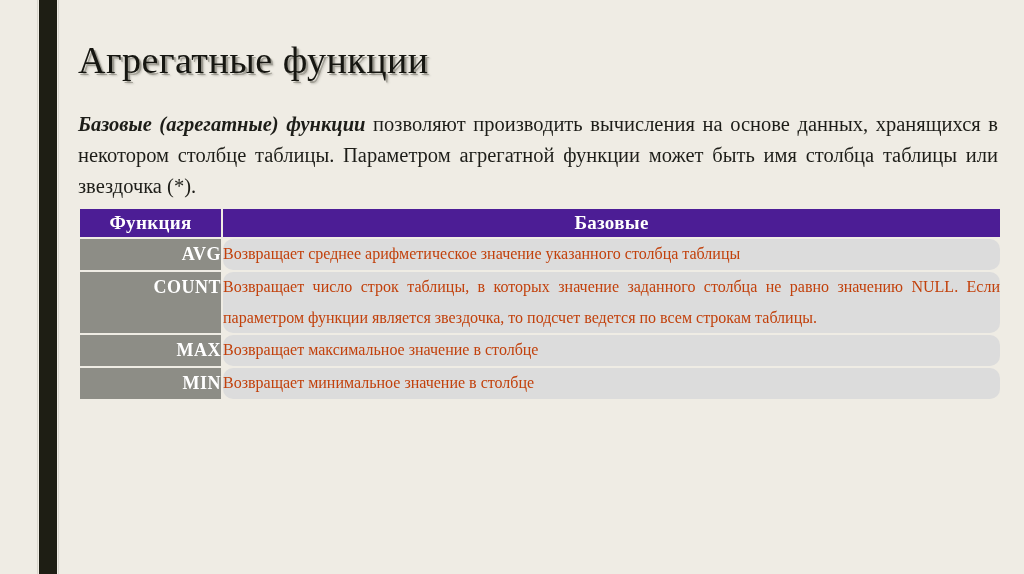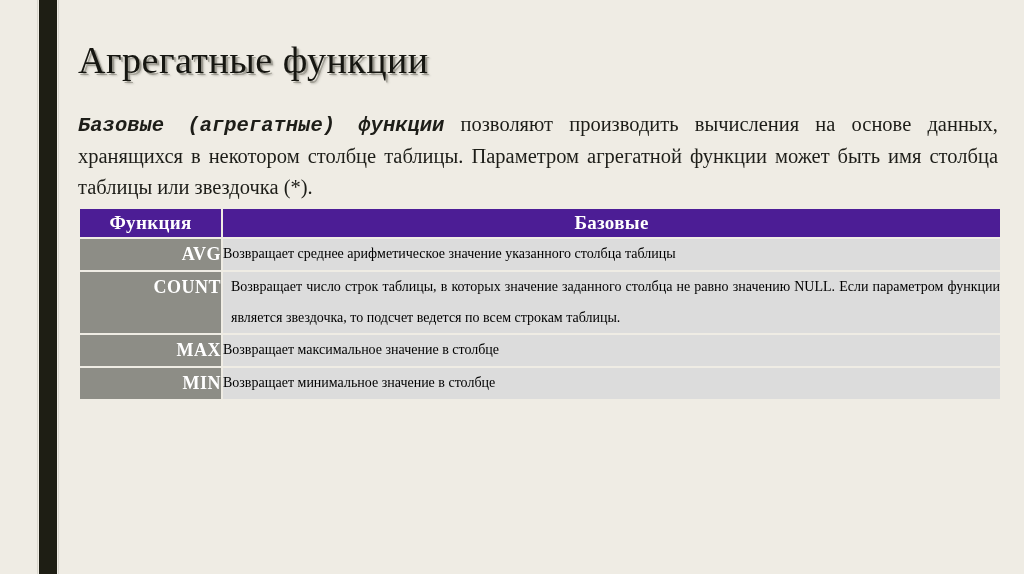--- a/index.html
+++ b/index.html
@@ -70,21 +70,20 @@
     width: 920px;
     font-size: 20.5px;
     line-height: 31px;
     color: #1d1d18;
     text-align: justify;
     text-justify: inter-word;
   }
   .paragraph .lead {
     font-style: italic;
     font-weight: bold;
-    font-family: Liberation Mono, monospace;
   }
 
   
   .table {
     position: absolute;
     left: 78px;
     top: 207px;
     width: 920px;
     border-collapse: separate;
     border-spacing: 2px 2px;
@@ -115,30 +114,31 @@
     font-weight: bold;
     font-size: 18px;
     line-height: 31px;
     text-align: right;
     padding: 2px 13px 2px 4px;
     letter-spacing: 0.5px;
   }
 
   .cell-act {
     background: #dcdcdc;
-    color: #000000;
-    font-size: 14px;
+    color: #c2410c;
+    font-size: 16px;
     line-height: 30.5px;
     text-align: justify;
     text-justify: inter-word;
     padding: 2px 9px 3px 10px;
+    border-radius: 10px;
   }
 
   .row-tall-1 .cell-func, .row-tall-1 .cell-act { min-height: 62px; }
-  .row-tall-2 .cell-func, .row-tall-2 .cell-act { min-height: 93px; padding-left: 8px; }
+  .row-tall-2 .cell-func, .row-tall-2 .cell-act { min-height: 93px; }
 </style>
 </head>
 <body>
 
 <div class="slide">
 
   <div class="left-stripe-hair2"></div>
   <div class="left-stripe"></div>
   <div class="left-stripe-hair"></div>
 

